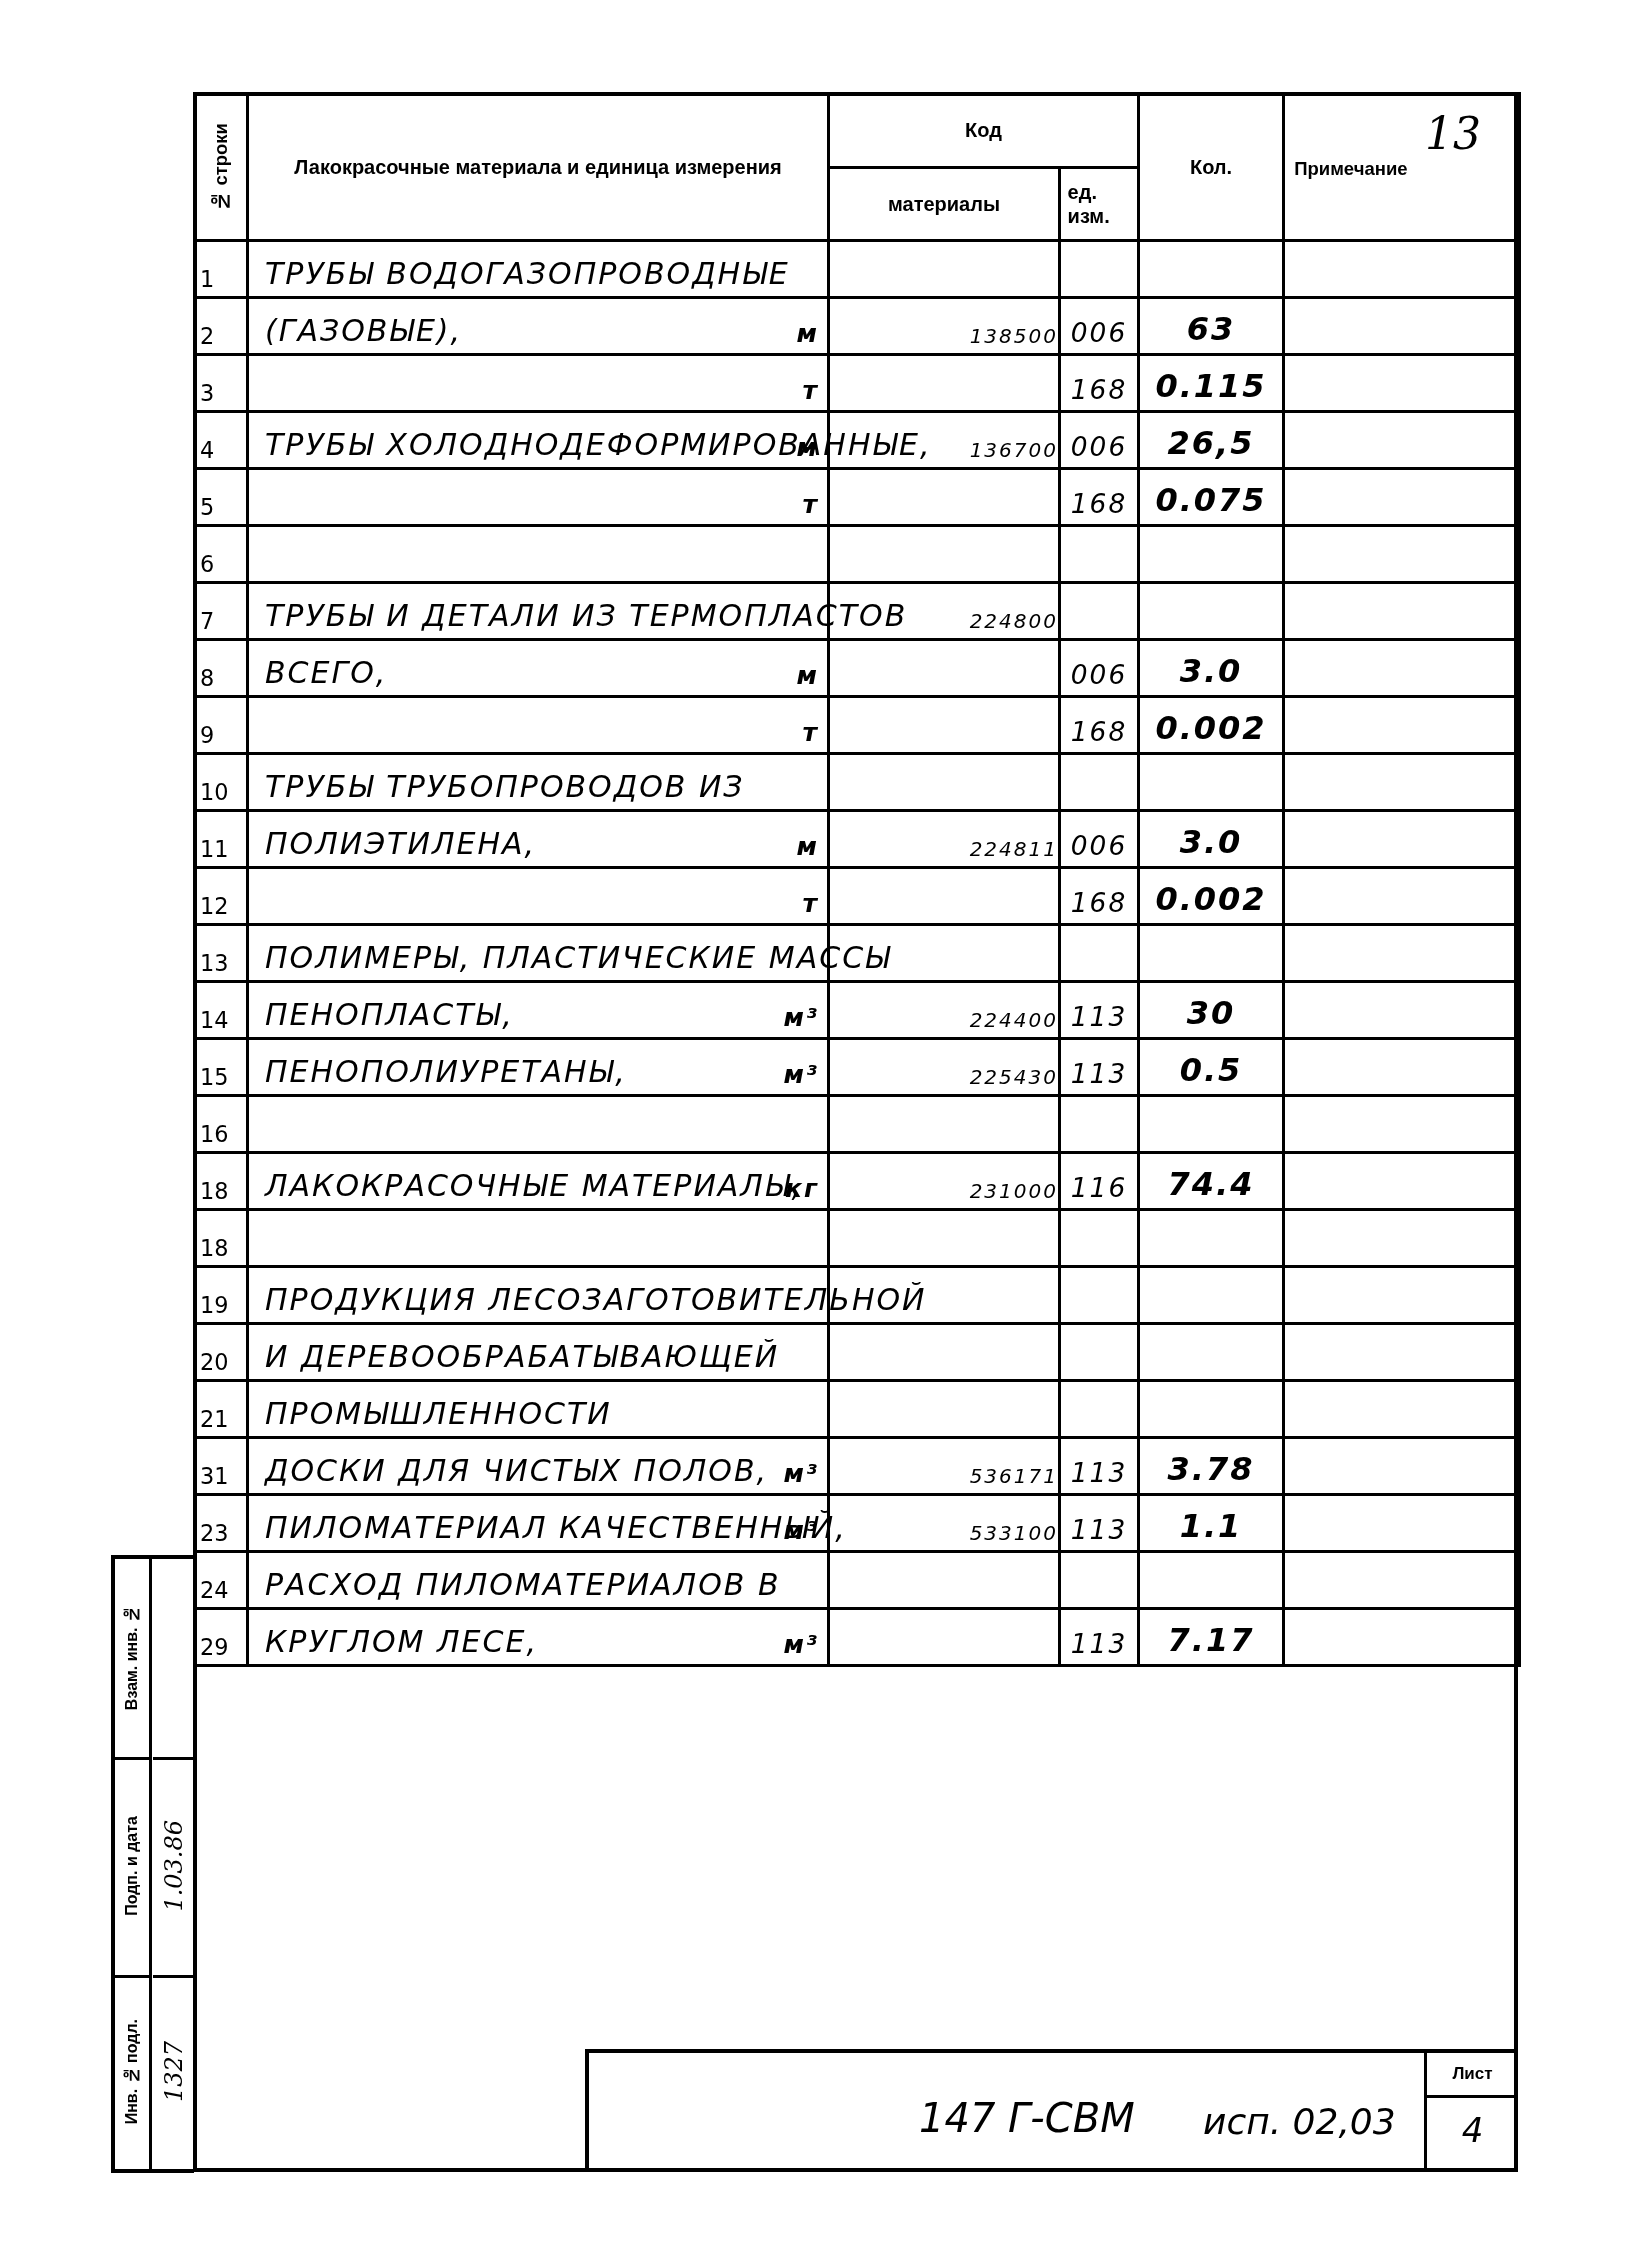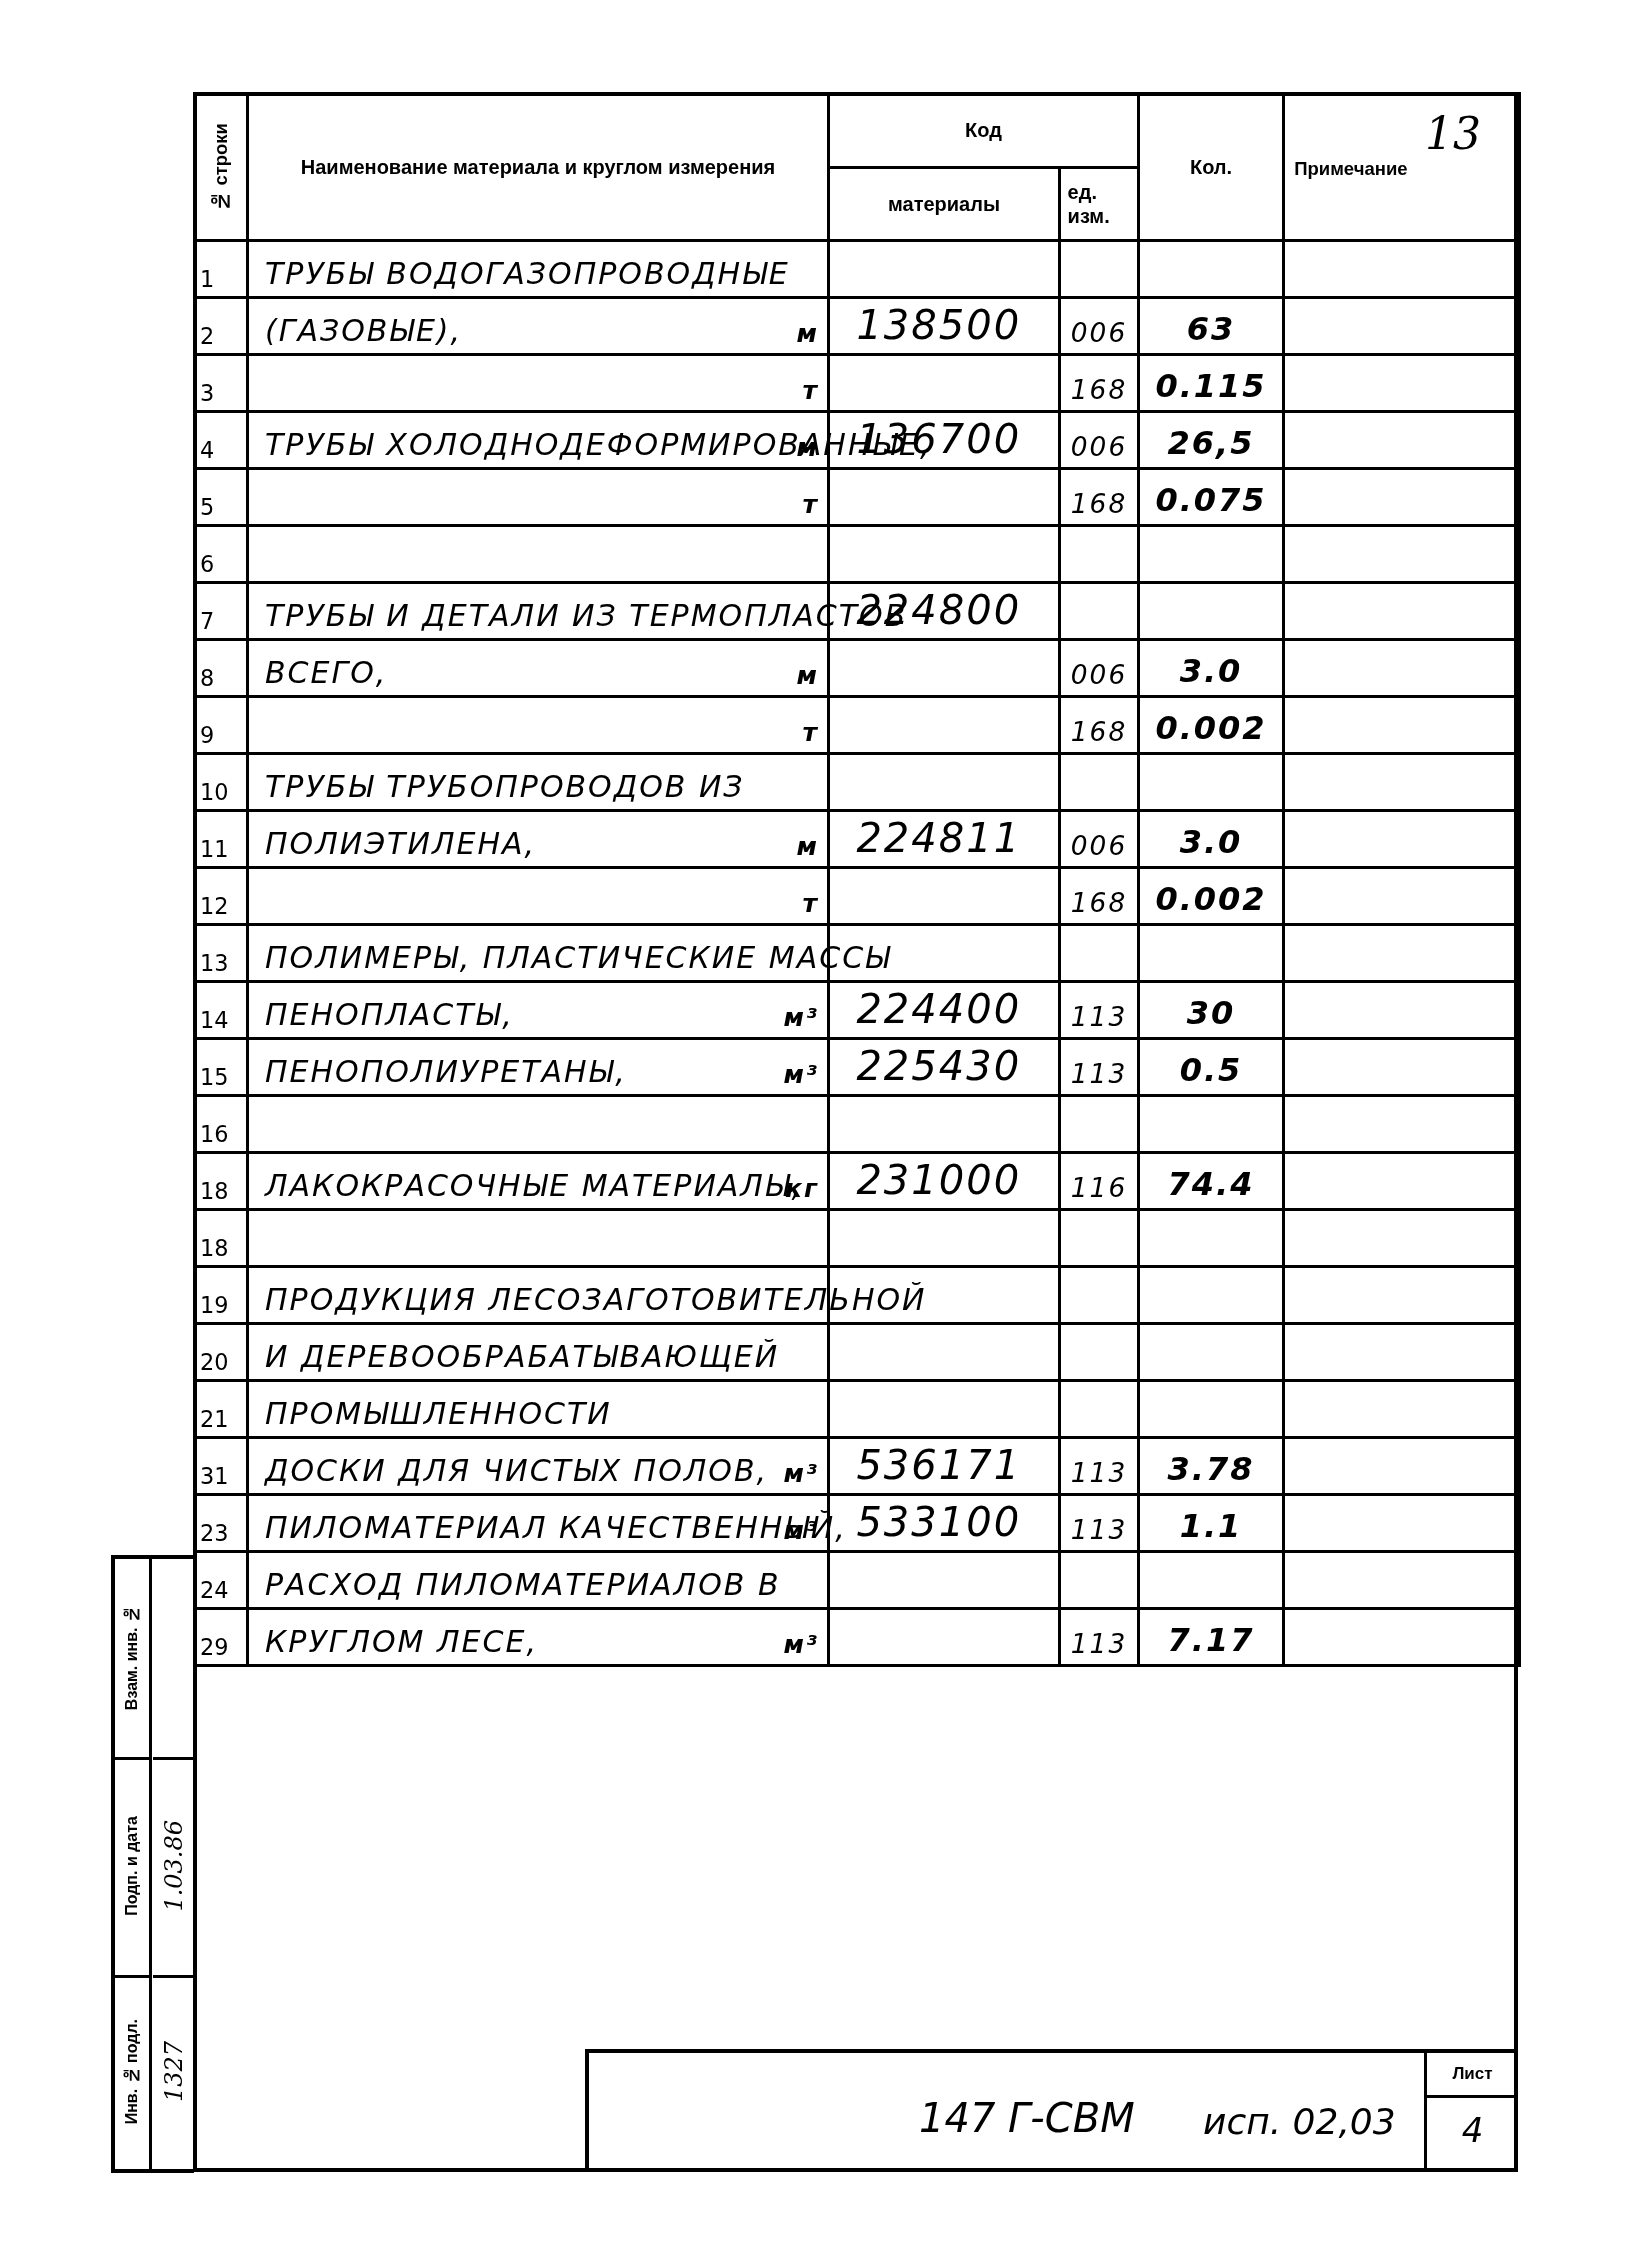--- a/index.html
+++ b/index.html
@@ -45,21 +45,21 @@
     font-family: "DejaVu Sans", sans-serif; font-style: italic;
     font-size: 30px; letter-spacing: 2px; text-transform: uppercase;
   }
   .cell-no { font-size: 22.4px; padding-left: 4px !important; padding-bottom: 4px !important; font-family: "DejaVu Sans", sans-serif; }
   .cell-name { position: relative; padding-left: 16px !important; padding-bottom: 5.3px !important; font-style: italic; }
   .cell-name .txt { white-space: nowrap; }
   .cell-name .unit {
     position: absolute; right: 8px; bottom: 5.3px;
     font-family: "DejaVu Sans", sans-serif; font-size: 25px; font-weight: bold; text-transform: none;
   }
-  .cell-mat { text-align: left; padding-left: 26.4px !important; padding-bottom: 5.3px !important; font-size: 40px; }
+  .cell-mat { text-align: right; padding-left: 26.4px !important; padding-bottom: 5.3px !important; font-size: 20px; }
   .cell-unit { text-align: center; padding-bottom: 5.3px !important; font-size: 26.4px; }
   .cell-qty { text-align: center; padding-bottom: 5.3px !important; font-size: 32px; font-weight: bold; }
   .sidestamp {
     position: absolute; left: 111px; top: 1555px; width: 83px; height: 618px;
     border: 4px solid #000; box-sizing: border-box; border-right: none;
   }
   .stamp-col { position: absolute; top: 0; bottom: 0; }
   .stamp-lbl-col { left: 0; width: 34px; border-right: 3.3px solid #000; }
   .stamp-val-col { left: 38px; width: 42px; }
   .stamp-cell { position: absolute; left: 0; right: 0; border-bottom: 3.3px solid #000; display: flex; align-items: center; justify-content: center; }
@@ -103,21 +103,21 @@
       <col class="c-mat">
       <col class="c-unit">
       <col class="c-qty">
       <col class="c-note">
   </colgroup>
   <thead>
     <tr class="hdr-row1">
       <th rowspan="2">
           <div class="vert-hdr">№ строки</div>
         </th>
-      <th rowspan="2" class="hdr-name">Наименование материала и круглом измерения</th>
+      <th rowspan="2" class="hdr-name">Лакокрасочные материала и единица измерения</th>
       <th colspan="2">Код</th>
       <th rowspan="2">Кол.</th>
       <th rowspan="2" class="hdr-note">
         <span class="page-no-hw">13</span>
         <span class="note-label">Примечание</span>
       </th>
     </tr>
     <tr class="hdr-row2">
       <th>материалы</th>
       <th class="hdr-small">ед. изм.</th>

